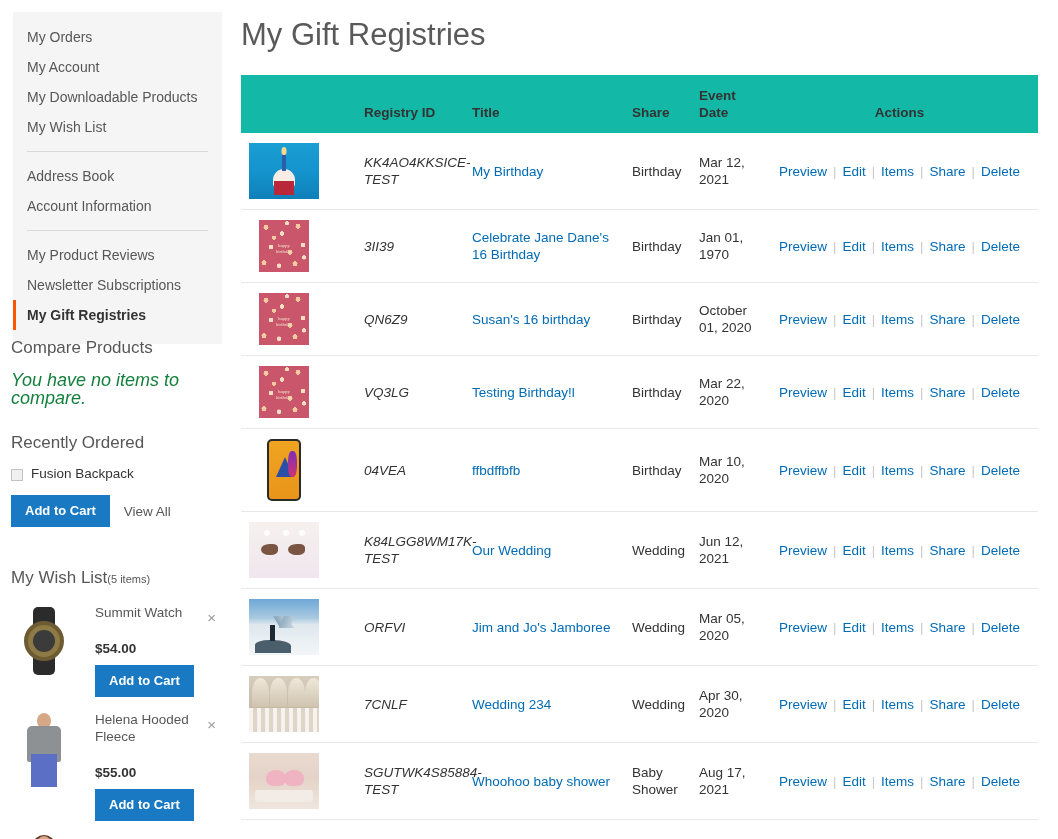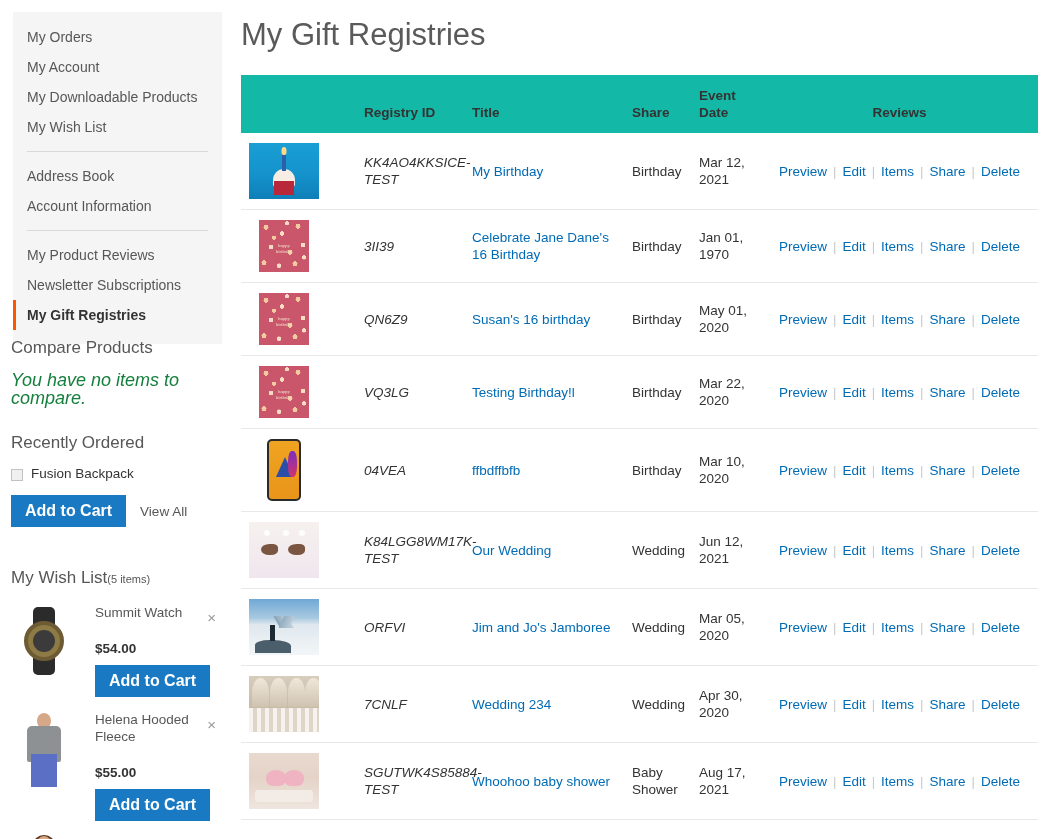--- a/index.html
+++ b/index.html
@@ -54,21 +54,21 @@
   .ro-row { display: flex; align-items: flex-end; gap: 8px; margin-bottom: 14px; }
   .chk {
     width: 12px; height: 12px; border: 1px solid #c2c2c2;
     background: #f0f0f0; display: inline-block; flex: none;
   }
   .ro-label { font-size: 13.5px; color: #333; }
 
   .btn-primary {
     background: #1979c3; color: #ffffff; border: none;
     font-family: "Liberation Sans", sans-serif;
-    font-size: 16px; font-weight: bold;
+    font-size: 13px; font-weight: bold;
     padding: 8px 14px; cursor: pointer; line-height: 16px;
     display: inline-block;
   }
   .link-plain {
     font-size: 13.5px; color: #575757; cursor: pointer;
     text-decoration: none;
   }
   .ro-actions { display: flex; align-items: center; gap: 14px; }
 
   
@@ -384,21 +384,21 @@
           <col class="col-date">
           <col class="col-act">
       </colgroup>
       <thead>
         <tr id="head-row">
             <th></th>
             <th>Registry ID</th>
             <th>Title</th>
             <th>Share</th>
             <th>Event Date</th>
-            <th class="c-actions">Reviews</th>
+            <th class="c-actions">Actions</th>
           </tr>
       </thead>
       <tbody id="body-rows">
           <tr>
             <td>
               <span class="thumb im-cupcake">
                 <span class="cake-candle"></span>
               </span>
             </td>
             <td class="cell-id">KK4AO4KKSICE-TEST</td>
@@ -423,21 +423,21 @@
           <tr>
             <td>
               <span class="thumb sq im-bcard">
                 <span class="dots"></span>
                 <span class="txt">happy<br>birthday</span>
               </span>
             </td>
             <td class="cell-id">QN6Z9</td>
             <td class="cell-title"><a>Susan's 16 birthday</a></td>
             <td>Birthday</td>
-            <td>May 01, 2020</td>
+            <td>October 01, 2020</td>
             <td class="acts"><a>Preview</a><span class="sep">|</span><a>Edit</a><span class="sep">|</span><a>Items</a><span class="sep">|</span><a>Share</a><span class="sep">|</span><a>Delete</a></td>
           </tr>
           <tr>
             <td>
               <span class="thumb sq im-bcard">
                 <span class="dots"></span>
                 <span class="txt">happy<br>birthday</span>
               </span>
             </td>
             <td class="cell-id">VQ3LG</td>

